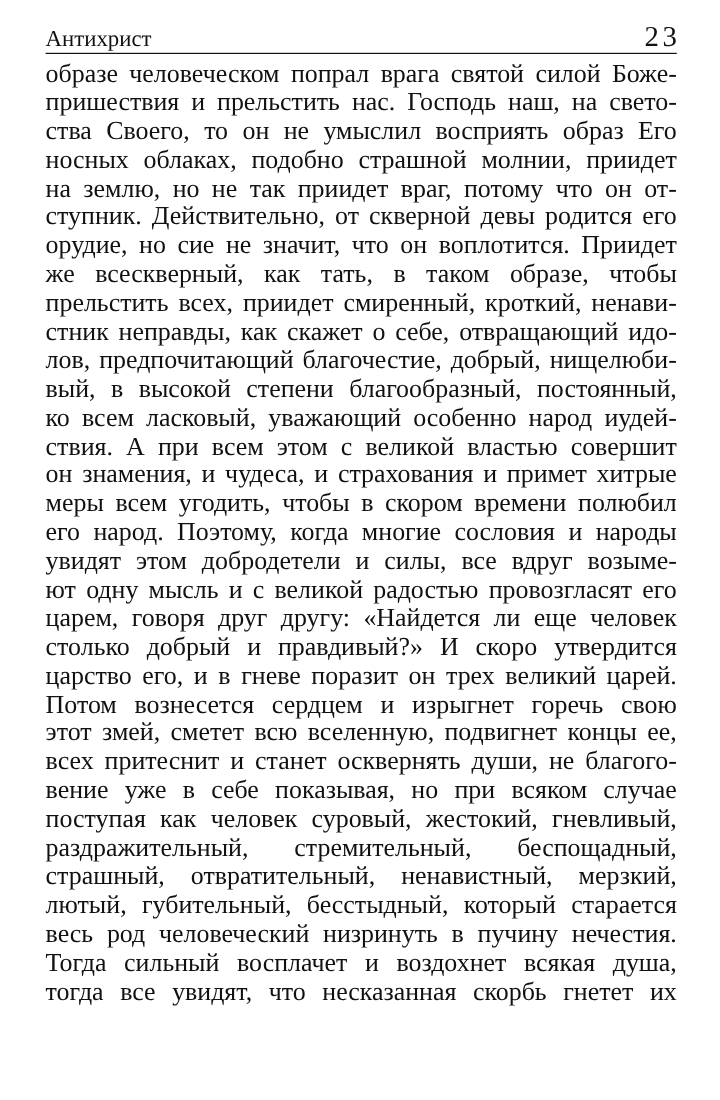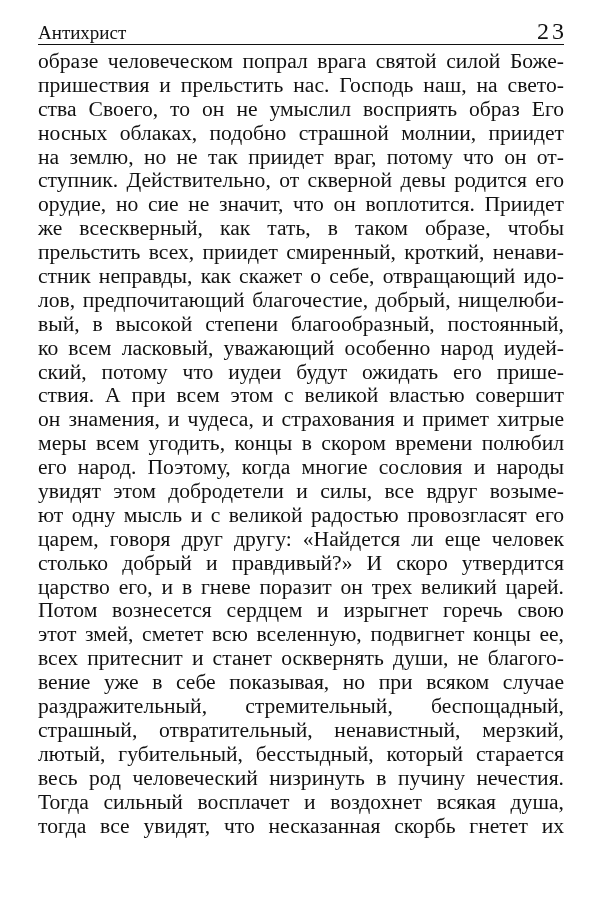--- a/index.html
+++ b/index.html
@@ -37,34 +37,34 @@
     <div class="line" style="white-space: normal;">носных облаках, подобно страшной молнии, приидет</div>
     <div class="line" style="white-space: normal;">на землю, но не так приидет враг, потому что он от-</div>
     <div class="line" style="white-space: normal;">ступник. Действительно, от скверной девы родится его</div>
     <div class="line" style="white-space: normal;">орудие, но сие не значит, что он воплотится. Приидет</div>
     <div class="line" style="white-space: normal;">же всескверный, как тать, в таком образе, чтобы</div>
     <div class="line" style="white-space: normal;">прельстить всех, приидет смиренный, кроткий, ненави-</div>
     <div class="line" style="white-space: normal;">стник неправды, как скажет о себе, отвращающий идо-</div>
     <div class="line" style="white-space: normal;">лов, предпочитающий благочестие, добрый, нищелюби-</div>
     <div class="line" style="white-space: normal;">вый, в высокой степени благообразный, постоянный,</div>
     <div class="line" style="white-space: normal;">ко всем ласковый, уважающий особенно народ иудей-</div>
-    <div class="line" style="white-space: normal;">ский, потому что иудеи будут ожидать его прише-</div>
     <div class="line" style="white-space: normal;">ствия. А при всем этом с великой властью совершит</div>
     <div class="line" style="white-space: normal;">он знамения, и чудеса, и страхования и примет хитрые</div>
-    <div class="line" style="white-space: normal;">меры всем угодить, концы в скором времени полюбил</div>
+    <div class="line" style="white-space: normal;">меры всем угодить, чтобы в скором времени полюбил</div>
     <div class="line" style="white-space: normal;">его народ. Поэтому, когда многие сословия и народы</div>
     <div class="line" style="white-space: normal;">увидят этом добродетели и силы, все вдруг возыме-</div>
     <div class="line" style="white-space: normal;">ют одну мысль и с великой радостью провозгласят его</div>
     <div class="line" style="white-space: normal;">царем, говоря друг другу: «Найдется ли еще человек</div>
     <div class="line" style="white-space: normal;">столько добрый и правдивый?» И скоро утвердится</div>
     <div class="line" style="white-space: normal;">царство его, и в гневе поразит он трех великий царей.</div>
     <div class="line" style="white-space: normal;">Потом вознесется сердцем и изрыгнет горечь свою</div>
     <div class="line" style="white-space: normal;">этот змей, сметет всю вселенную, подвигнет концы ее,</div>
     <div class="line" style="white-space: normal;">всех притеснит и станет осквернять души, не благого-</div>
     <div class="line" style="white-space: normal;">вение уже в себе показывая, но при всяком случае</div>
+    <div class="line" style="white-space: normal;">поступая как человек суровый, жестокий, гневливый,</div>
     <div class="line" style="white-space: normal;">раздражительный, стремительный, беспощадный,</div>
     <div class="line" style="white-space: normal;">страшный, отвратительный, ненавистный, мерзкий,</div>
     <div class="line" style="white-space: normal;">лютый, губительный, бесстыдный, который старается</div>
     <div class="line" style="white-space: normal;">весь род человеческий низринуть в пучину нечестия.</div>
     <div class="line" style="white-space: normal;">Тогда сильный восплачет и воздохнет всякая душа,</div>
     <div class="line" style="white-space: normal;">тогда все увидят, что несказанная скорбь гнетет их</div>
   </div>
 </div>
 
 </body></html>

